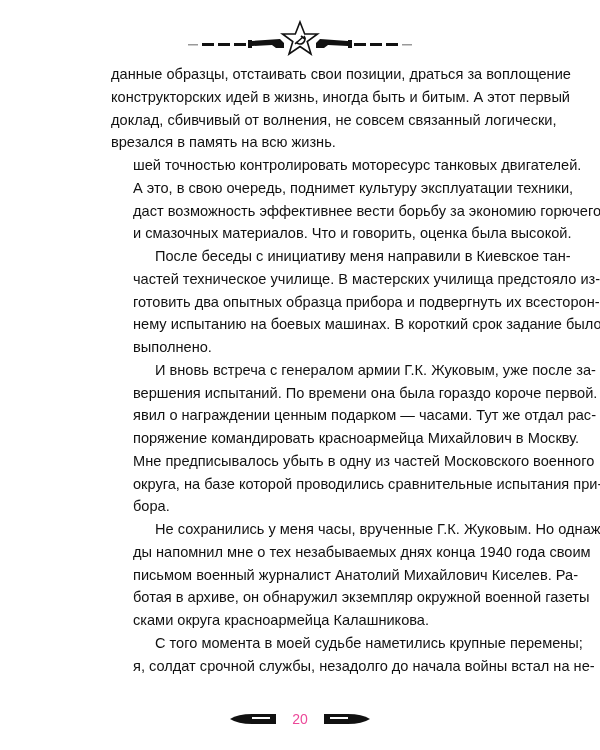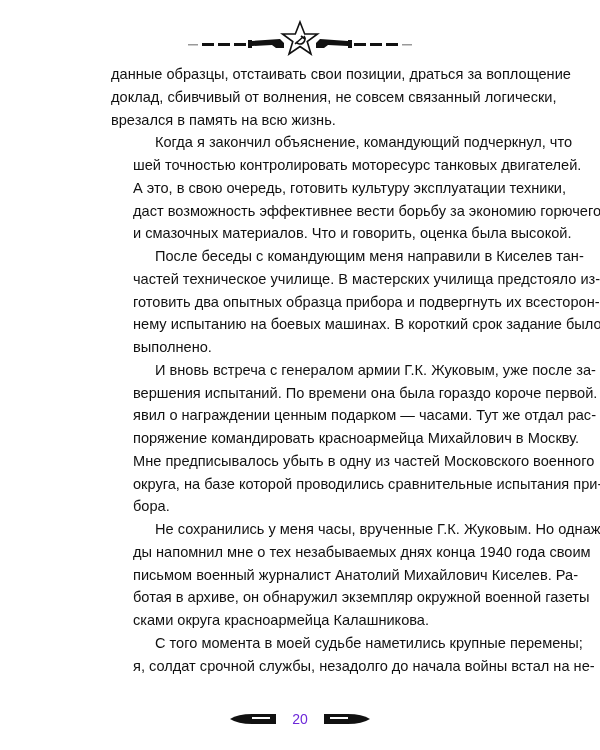--- a/index.html
+++ b/index.html
@@ -13,21 +13,21 @@
     text-align: justify; hyphens: manual;
   }
   .para { margin: 0; text-indent: 22px; }
   .para.cont { text-indent: 0; }
   .line { display: block; text-align: justify; text-align-last: justify; white-space: nowrap; }
   .line.last { text-align-last: left; }
   .line.indent { padding-left: 22px; }
   .footer { position: absolute; left: 0; top: 708px; width: 600px; height: 30px; }
   .page-number {
     position: absolute; left: 286px; top: 3px; width: 28px; text-align: center;
-    font-family: "Liberation Sans", "DejaVu Sans", sans-serif; font-size: 14px; color: #6d28d9;
+    font-family: "Liberation Sans", "DejaVu Sans", sans-serif; font-size: 14px; color: #ec4899;
   }
 </style>
 </head>
 <body>
 
 <div class="page">
 
   <svg class="header-ornament" viewBox="0 0 240 40" width="240" height="40">
     <g fill="#111">
       <rect x="8" y="26" width="10" height="1.5" fill="#999"></rect>
@@ -49,32 +49,32 @@
     <g fill="none" stroke="#111" stroke-width="1.6">
       <path d="M116 24 A5 5 0 1 0 124 18"></path>
       <line x1="115" y1="26" x2="123" y2="19"></line>
       <line x1="121" y1="18" x2="125" y2="21"></line>
     </g>
   </svg>
 
   <div class="text-block" id="text-block">
       <div class="para cont">
         <span class="line">данные образцы, отстаивать свои позиции, драться за воплощение</span>
+        <span class="line">конструкторских идей в жизнь, иногда быть и битым. А этот первый</span>
         <span class="line">доклад, сбивчивый от волнения, не совсем связанный логически,</span>
         <span class="line last">врезался в память на всю жизнь.</span>
       </div>
       <div class="para">
-        <span class="line indent">Когда я закончил объяснение, командующий подчеркнул, что</span>
         <span class="line">шей точностью контролировать моторесурс танковых двигателей.</span>
-        <span class="line">А это, в свою очередь, готовить культуру эксплуатации техники,</span>
+        <span class="line">А это, в свою очередь, поднимет культуру эксплуатации техники,</span>
         <span class="line">даст возможность эффективнее вести борьбу за экономию горючего</span>
         <span class="line last">и смазочных материалов. Что и говорить, оценка была высокой.</span>
       </div>
       <div class="para">
-        <span class="line indent">После беседы с командующим меня направили в Киселев тан-</span>
+        <span class="line indent">После беседы с инициативу меня направили в Киевское тан-</span>
         <span class="line">частей техническое училище. В мастерских училища предстояло из-</span>
         <span class="line">готовить два опытных образца прибора и подвергнуть их всесторон-</span>
         <span class="line">нему испытанию на боевых машинах. В короткий срок задание было</span>
         <span class="line last">выполнено.</span>
       </div>
       <div class="para">
         <span class="line indent">И вновь встреча с генералом армии Г.К. Жуковым, уже после за-</span>
         <span class="line">вершения испытаний. По времени она была гораздо короче первой.</span>
         <span class="line">явил о награждении ценным подарком — часами. Тут же отдал рас-</span>
         <span class="line">поряжение командировать красноармейца Михайлович в Москву.</span>

